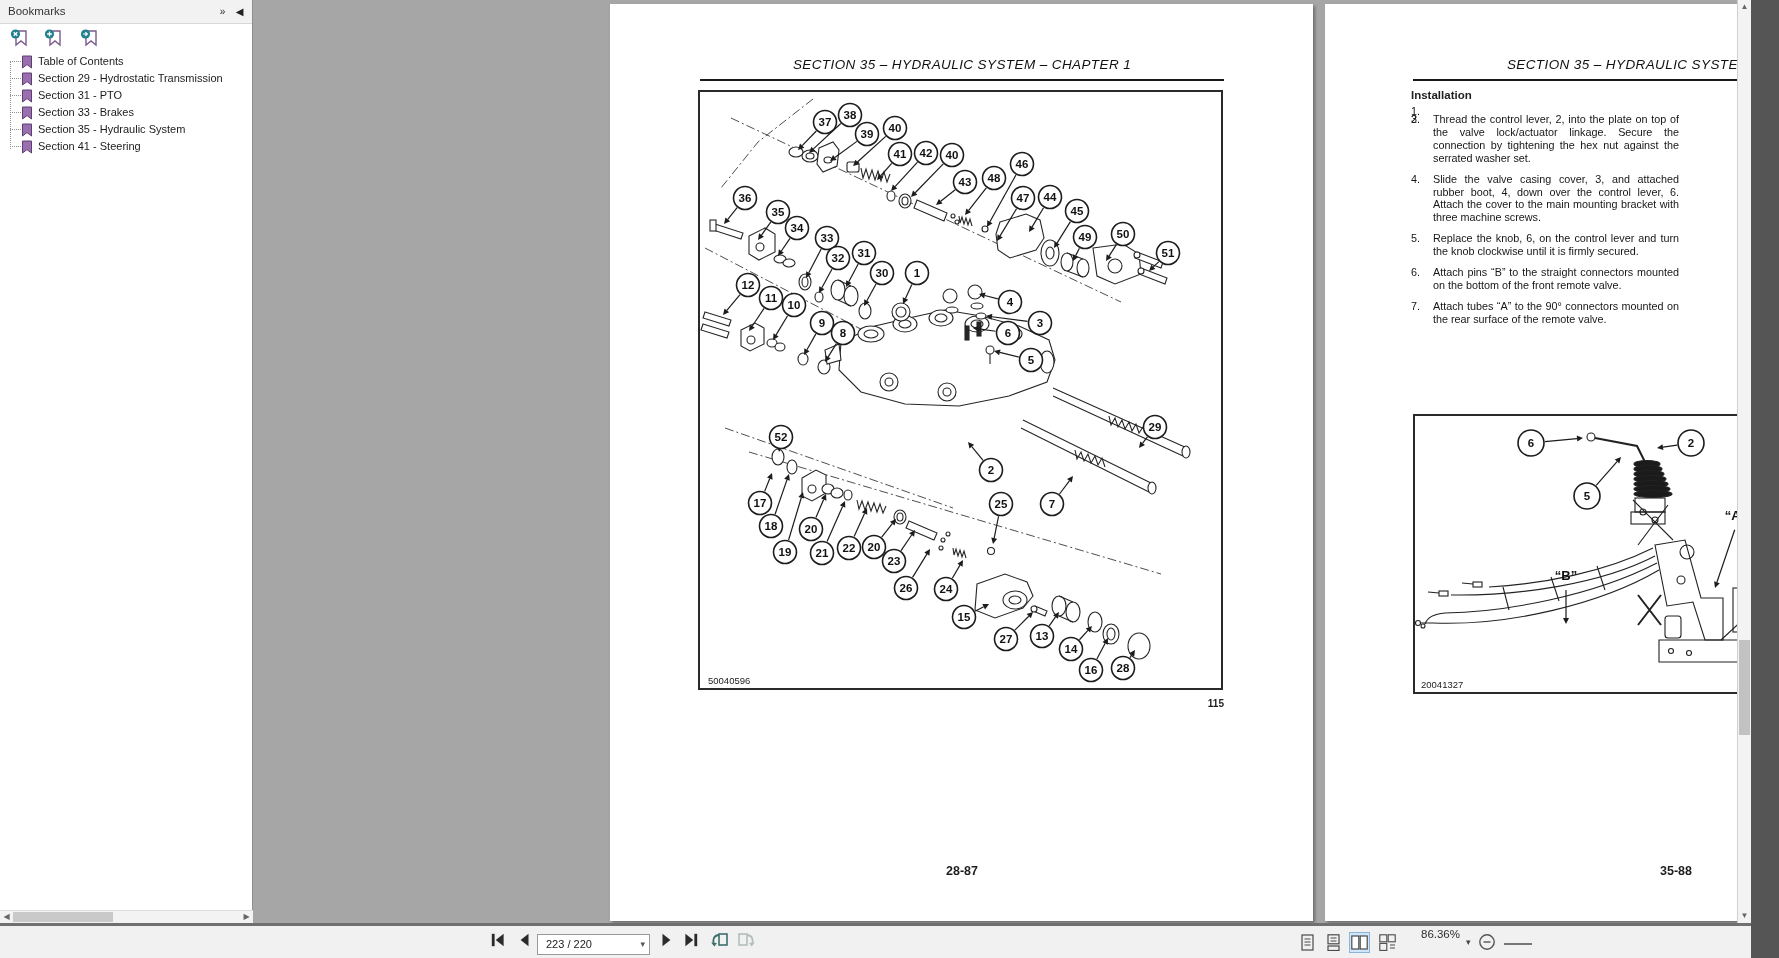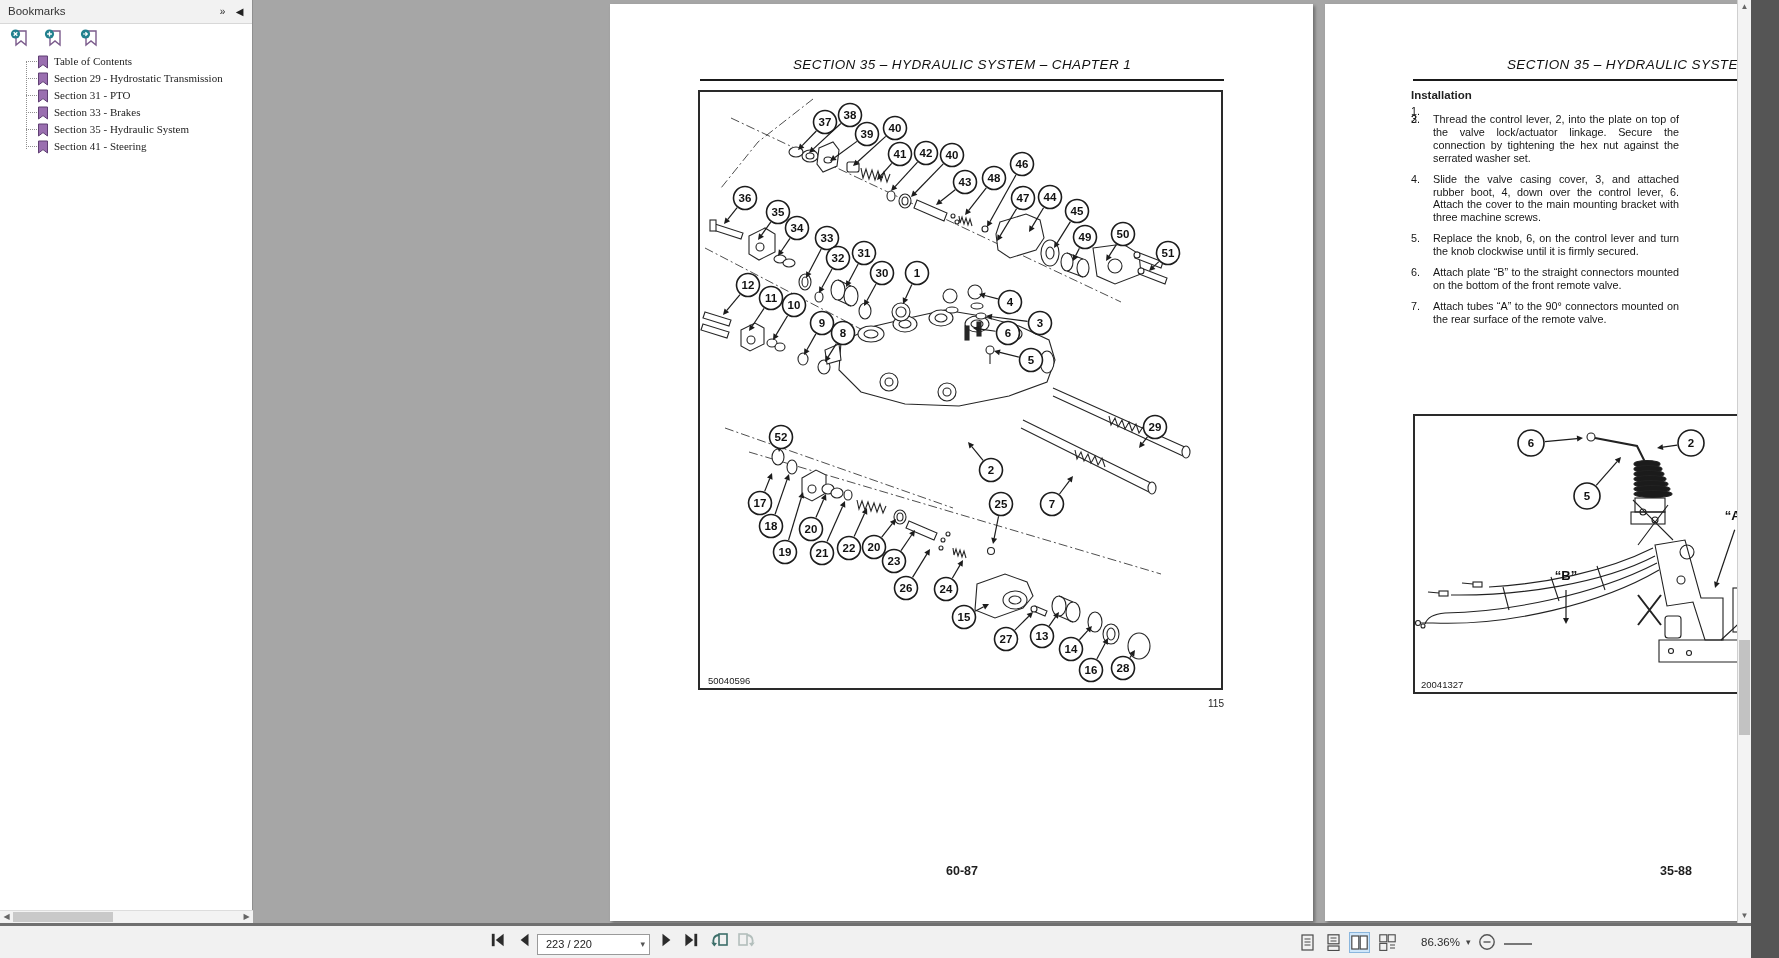--- a/index.html
+++ b/index.html
@@ -7,60 +7,60 @@
        font-family:"Liberation Sans",sans-serif;background:#eab308;}
   
   .panel{position:absolute;left:0;top:0;width:253px;height:923px;background:#fff;border-right:1px solid #8f8f8f;box-sizing:border-box;}
   .panel-header{position:absolute;left:0;top:0;width:100%;height:24px;background:#f2f2f2;border-bottom:1px solid #d8d8d8;box-sizing:border-box;}
   .panel-title{position:absolute;left:8px;top:5px;font-size:11.5px;color:#333;}
   .panel-hbtn{position:absolute;top:4px;width:15px;height:15px;color:#222;font-size:10px;line-height:15px;text-align:center;cursor:pointer;}
   .pb-expand{right:22px;}
   .pb-collapse{right:5px;}
   .panel-tools{position:absolute;left:0;top:26px;width:100%;height:26px;}
   .ptool{position:absolute;top:2px;width:20px;height:20px;cursor:pointer;}
-  .bm-tree{position:absolute;left:16px;top:53px;width:100%;font-family:Liberation Serif, serif;}
+  .bm-tree{position:absolute;left:0;top:53px;width:100%;}
   .bm-vline{position:absolute;left:10px;top:8px;height:88px;border-left:1px dotted #8f8f8f;}
   .bm-list{list-style:none;margin:0;padding:0;}
   .bm-item{position:relative;height:17px;line-height:17px;padding-left:38px;font-size:11px;color:#1c1c1c;white-space:nowrap;cursor:pointer;}
   .bm-item .stub{position:absolute;left:10px;top:8px;width:11px;border-top:1px dotted #8f8f8f;}
   .bm-item svg{position:absolute;left:21px;top:2px;}
   .hscroll{position:absolute;left:0;top:910px;width:253px;height:13px;background:#f3f3f3;border-top:1px solid #ddd;box-sizing:border-box;}
   .hs-arrow{position:absolute;top:0;width:13px;height:12px;font-size:8px;line-height:12px;text-align:center;color:#666;cursor:pointer;}
   .hs-thumb{position:absolute;left:13px;top:1px;width:100px;height:10px;background:#c9c9c9;cursor:pointer;}
   .splitter{position:absolute;left:255px;top:438px;width:8px;height:48px;cursor:col-resize;
     background-image:radial-gradient(#777 0.8px, transparent 1px);background-size:4px 5px;}
   
   .canvas{position:absolute;left:253px;top:0;right:14px;height:923px;background:#a6a6a6;}
   .page{position:absolute;top:4px;height:917px;background:#fff;box-shadow:2px 2px 3px rgba(0,0,0,.35);}
   .page-left{left:357px;width:703px;}
   .page-right{left:1072px;width:620px;}
   .pg-el{position:absolute;color:#1f1f1f;}
   .pg-header{font-style:italic;font-size:13.5px;letter-spacing:.4px;text-align:center;color:#111;}
   .pg-rule{height:2px;background:#1a1a1a;}
   .pg-footer{font-weight:bold;font-size:12.5px;text-align:center;}
-  .pg-num{font-size:10px;text-align:right;width:100px;}
+  .pg-num{font-size:10px;text-align:right;width:100px;font-weight:bold;}
   .install-h{font-weight:bold;font-size:11.5px;}
   .steps{list-style:none;margin:0;padding:0;font-size:10.8px;line-height:12.9px;text-align:justify;color:#161616;}
   .steps li{position:relative;padding-left:22px;margin-bottom:8px;}
   .steps li .num{position:absolute;left:0;top:0;}
   svg.fig{position:absolute;}
   svg text{font-family:"Liberation Sans",sans-serif;}
   
   .vscroll{position:absolute;right:0;top:0;width:14px;height:923px;background:#f3f3f3;border-left:1px solid #cfcfcf;box-sizing:border-box;}
   .vs-arrow{position:absolute;left:0;width:13px;height:13px;font-size:8px;line-height:13px;text-align:center;color:#666;cursor:pointer;}
   .vs-thumb{position:absolute;left:1px;top:640px;width:11px;height:95px;background:#c2c2c2;cursor:pointer;}
   
   .statusbar{position:absolute;left:0;top:923px;width:100%;height:35px;background:#f1f1f1;border-top:3px solid #707070;box-sizing:border-box;}
   .sb-btn{position:absolute;top:5px;width:22px;height:22px;cursor:pointer;}
   .pagebox{position:absolute;left:537px;top:8px;width:113px;height:21px;background:#fff;border:1px solid #9a9a9a;box-sizing:border-box;cursor:text;}
   .pagebox .pb-text{position:absolute;left:8px;top:3px;font-size:11px;color:#222;}
   .pagebox .pb-caret{position:absolute;right:4px;top:4px;font-size:9px;color:#555;cursor:pointer;}
   .layoutbtn{position:absolute;top:6px;width:21px;height:21px;padding:1px;box-sizing:border-box;cursor:pointer;border:1px solid transparent;}
   .layoutbtn.sel{background:#cfe6fa;border:1px solid #8ab6dd;}
-  .zoomtext{position:absolute;left:1408px;top:10px;width:52px;font-size:11.5px;color:#2e2e2e;text-align:right;cursor:pointer;}
+  .zoomtext{position:absolute;left:1408px;top:2px;width:52px;font-size:11.5px;color:#2e2e2e;text-align:right;cursor:pointer;}
   .zoomcaret{position:absolute;left:1466px;top:11px;font-size:9px;color:#444;cursor:pointer;}
   .zoomline{position:absolute;left:1504px;top:17px;width:28px;height:2px;background:#777;cursor:pointer;}
 </style>
 </head>
 <body>
 
 <div class="app">
 
   <div class="panel">
     <div class="panel-header">
@@ -469,34 +469,34 @@
             <text x="838" y="670.5" font-size="11.5" font-weight="bold" text-anchor="middle" dominant-baseline="middle" fill="#111">16</text>
             <line x1="876.9337524528154" y1="657.599371320777" x2="878.6717988226486" y2="654.992301766027" stroke="#1c1c1c" stroke-width="1.2"></line>
             <polygon points="882,650 881.1679497056622,656.6564023547027 876.175647939635,653.3282011773514" fill="#1c1c1c"></polygon>
             <circle cx="870" cy="668" r="11.5" fill="#fff" stroke="#1c1c1c" stroke-width="1.6"></circle>
             <text x="870" y="668.5" font-size="11.5" font-weight="bold" text-anchor="middle" dominant-baseline="middle" fill="#111">28</text>
           </g>
         <text x="455" y="684" font-size="9.5" fill="#222">50040596</text>
       </svg>
 
       <div class="pg-el pg-num" style="left:514px;top:694px;">115</div>
-      <div class="pg-el pg-footer" style="left:90px;top:860px;width:524px;">60-87</div>
+      <div class="pg-el pg-footer" style="left:90px;top:860px;width:524px;">28-87</div>
     </div>
 
     <div class="page page-right">
       <div class="pg-el pg-header" style="left:88px;top:53px;width:526px;">SECTION 35 – HYDRAULIC SYSTEM – CHAPTER 1</div>
       <div class="pg-el pg-rule" style="left:88px;top:75px;width:526px;"></div>
       <div class="pg-el install-h" style="left:86px;top:85px;">Installation</div>
       <ol class="steps pg-el" style="left:86px;top:101px;width:268px;" id="install-steps">
           <li><span class="num">1.</span></li>
           <li><span class="num">2.</span></li>
           <li><span class="num">3.</span><span>Thread the control lever, 2, into the plate on top of the valve lock/actuator linkage. Secure the connection by tightening the hex nut against the serrated washer set.</span></li>
           <li><span class="num">4.</span><span>Slide the valve casing cover, 3, and attached rubber boot, 4, down over the control lever, 6. Attach the cover to the main mounting bracket with three machine screws.</span></li>
           <li><span class="num">5.</span><span>Replace the knob, 6, on the control lever and turn the knob clockwise until it is firmly secured.</span></li>
-          <li><span class="num">6.</span><span>Attach plate “B” to the straight connectors mounted on the bottom of the front remote valve.</span></li>
+          <li><span class="num">6.</span><span>Attach pins “B” to the straight connectors mounted on the bottom of the front remote valve.</span></li>
           <li><span class="num">7.</span><span>Attach tubes “A” to the 90° connectors mounted on the rear surface of the remote valve.</span></li>
         </ol>
 
       <svg class="fig" id="fig-right" viewBox="1160 414 526 281" style="left:88px;top:410px;width:526px;height:281px;">
         <rect x="1161" y="415" width="523" height="278" fill="#fff" stroke="#2a2a2a" stroke-width="2"></rect>
         <g stroke="#222" stroke-width="1.1" fill="none">
           <circle cx="1338" cy="437" r="4"></circle>
           <path d="M1342,438 L1384,446 L1392,462" stroke-width="2"></path>
           <g fill="#1b1b1b">
             <ellipse cx="1394" cy="464" rx="13" ry="3.5"></ellipse>

